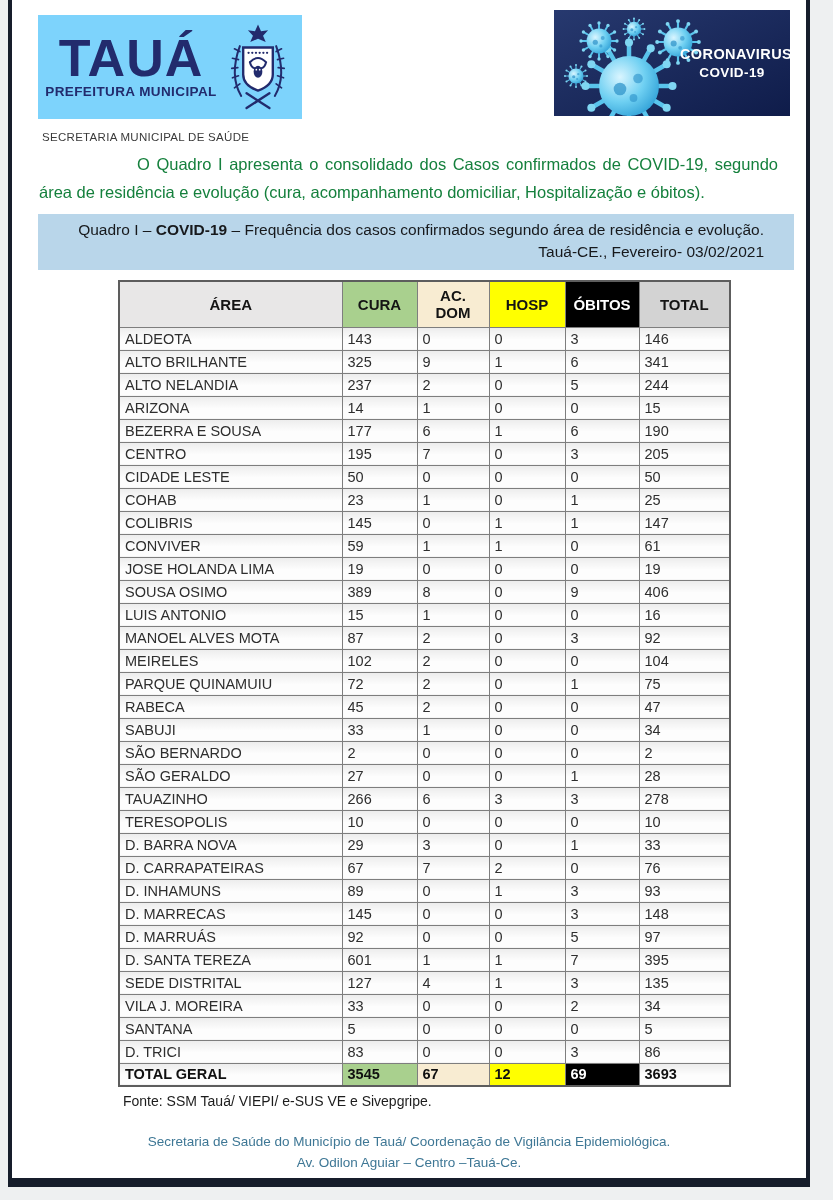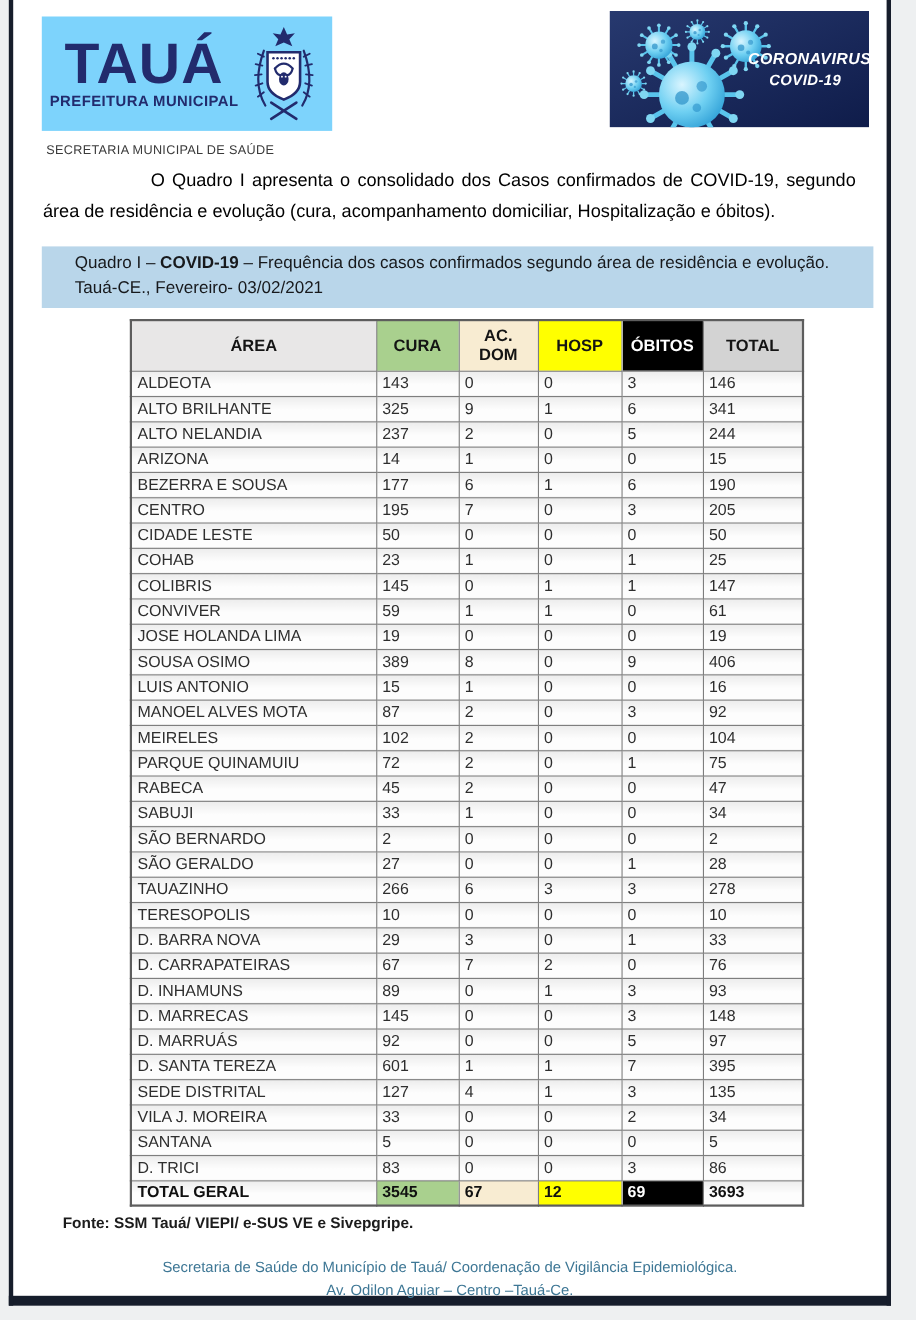--- a/index.html
+++ b/index.html
@@ -58,45 +58,44 @@
   }
   .covid-banner svg.banner-art { position: absolute; inset: 0; }
   .covid-text {
     position: absolute;
     right: 6px; top: 50%;
     transform: translateY(-50%);
     width: 104px;
     text-align: center;
     color: #ffffff;
     font-weight: bold;
-    font-style: italic;
   }
   .covid-text .l1 { font-size: 14.5px; letter-spacing: 0.4px; }
   .covid-text .l2 { font-size: 13.5px; margin-top: 3px; letter-spacing: 0.4px; }
   .secretaria {
     margin: 12px 0 0 30px;
     font-size: 11.5px;
     color: #3a3a3a;
     letter-spacing: 0.3px;
   }
   
   .intro {
     margin: 7px 28px 0 27px;
     font-size: 16.5px;
     line-height: 28px;
     text-align: justify;
     text-indent: 98px;
-    color: #000000;
+    color: #15803d;
   }
   
   .quadro-banner {
-    margin: 18px 12px 0 26px;
+    margin: 8px 12px 0 26px;
     background: var(--c-banner, #b9d6ea);
     padding: 5px 30px 7px 30px;
-    text-align: left;
+    text-align: right;
     font-size: 15.5px;
     color: #17191c;
     line-height: 22px;
   }
   
   table.covid {
     border-collapse: collapse;
     table-layout: fixed;
     margin: 10px 0 0 106px;
     width: 611px;
@@ -131,23 +130,23 @@
     color: #2e2e2e;
   }
   tr.total-row td { font-weight: bold; color: #101010; }
   td.tc-cura   { background: var(--c-cura, #a9d08e) !important; }
   td.tc-acdom  { background: var(--c-acdom, #f8ecd2) !important; }
   td.tc-hosp   { background: var(--c-hosp, #ffff00) !important; }
   td.tc-obitos { background: var(--c-obitos, #000000) !important; color: #ffffff !important; }
   td.tc-label, td.tc-total { background: linear-gradient(180deg, #e9e9e9 0%, #f8f8f8 55%); }
   
   .fonte {
-    margin: 6px 0 0 45px;
+    margin: 6px 0 0 111px;
     font-size: 14px;
-    font-weight: 700;
+    font-weight: 400;
     color: #1c1c1c;
   }
   .footer {
     margin-top: 22px;
     text-align: center;
     color: var(--c-footer, #3e7795);
     font-size: 13.5px;
     line-height: 21px;
   }
 </style>

